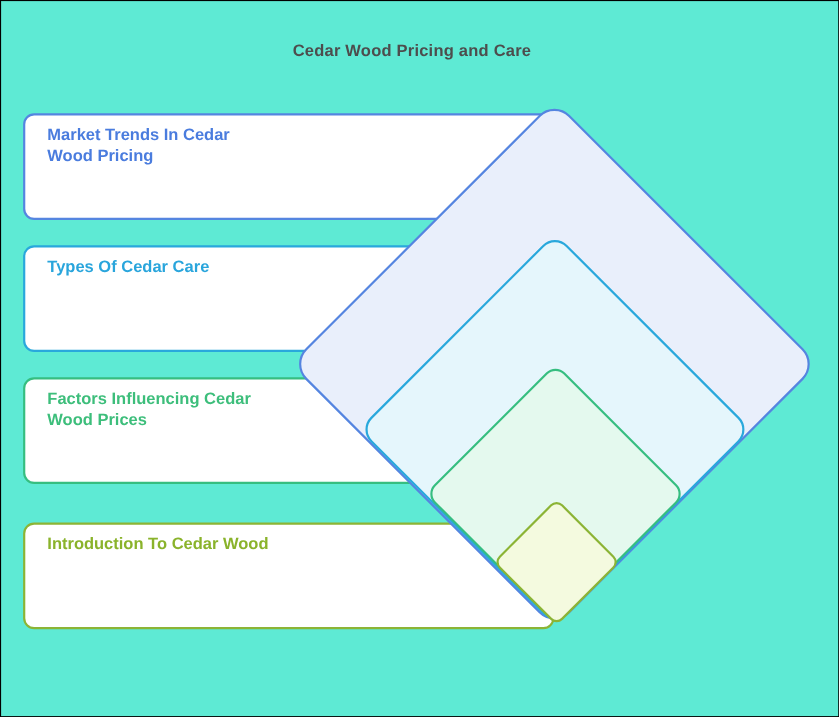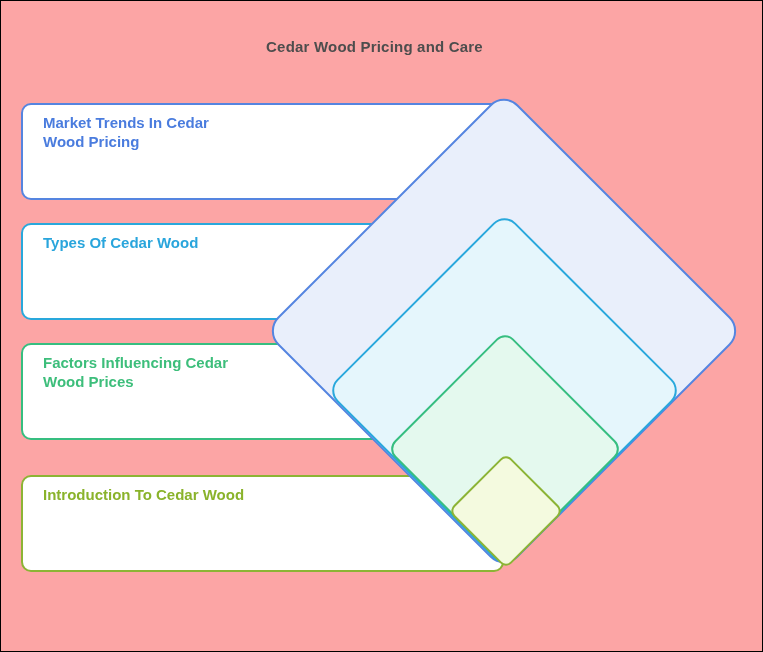--- a/index.html
+++ b/index.html
@@ -6,21 +6,21 @@
     margin: 0;
     padding: 0;
     background: #ffffff;
     font-family: "Liberation Sans", sans-serif;
   }
   .canvas {
     position: relative;
     width: 761px;
     height: 650px;
     border: 1px solid #000000;
-    background: #fca5a5;
+    background: #5eead4;
     overflow: hidden;
   }
   .title {
     position: absolute;
     top: 37px;
     left: 0;
     width: 747px; 
     text-align: center;
     font-size: 15px;
     font-weight: bold;
@@ -70,21 +70,21 @@
 <div class="canvas">
 
   <div class="title">Cedar Wood Pricing and Care</div>
 
   <div class="box b1" style="border-color: rgb(85, 133, 224);">
     <div class="box-label" style="color: rgb(74, 124, 222);">Market Trends In Cedar
 Wood Pricing</div>
   </div>
 
   <div class="box b2" style="border-color: rgb(41, 168, 220);">
-    <div class="box-label" style="color: rgb(41, 165, 220);">Types Of Cedar Wood</div>
+    <div class="box-label" style="color: rgb(41, 165, 220);">Types Of Cedar Care</div>
   </div>
 
   <div class="box b3" style="border-color: rgb(54, 190, 128);">
     <div class="box-label" style="color: rgb(61, 190, 123);">Factors Influencing Cedar
 Wood Prices</div>
   </div>
 
   <div class="box b4" style="border-color: rgb(140, 180, 53);">
     <div class="box-label" style="color: rgb(138, 179, 43);">Introduction To Cedar Wood</div>
   </div>

